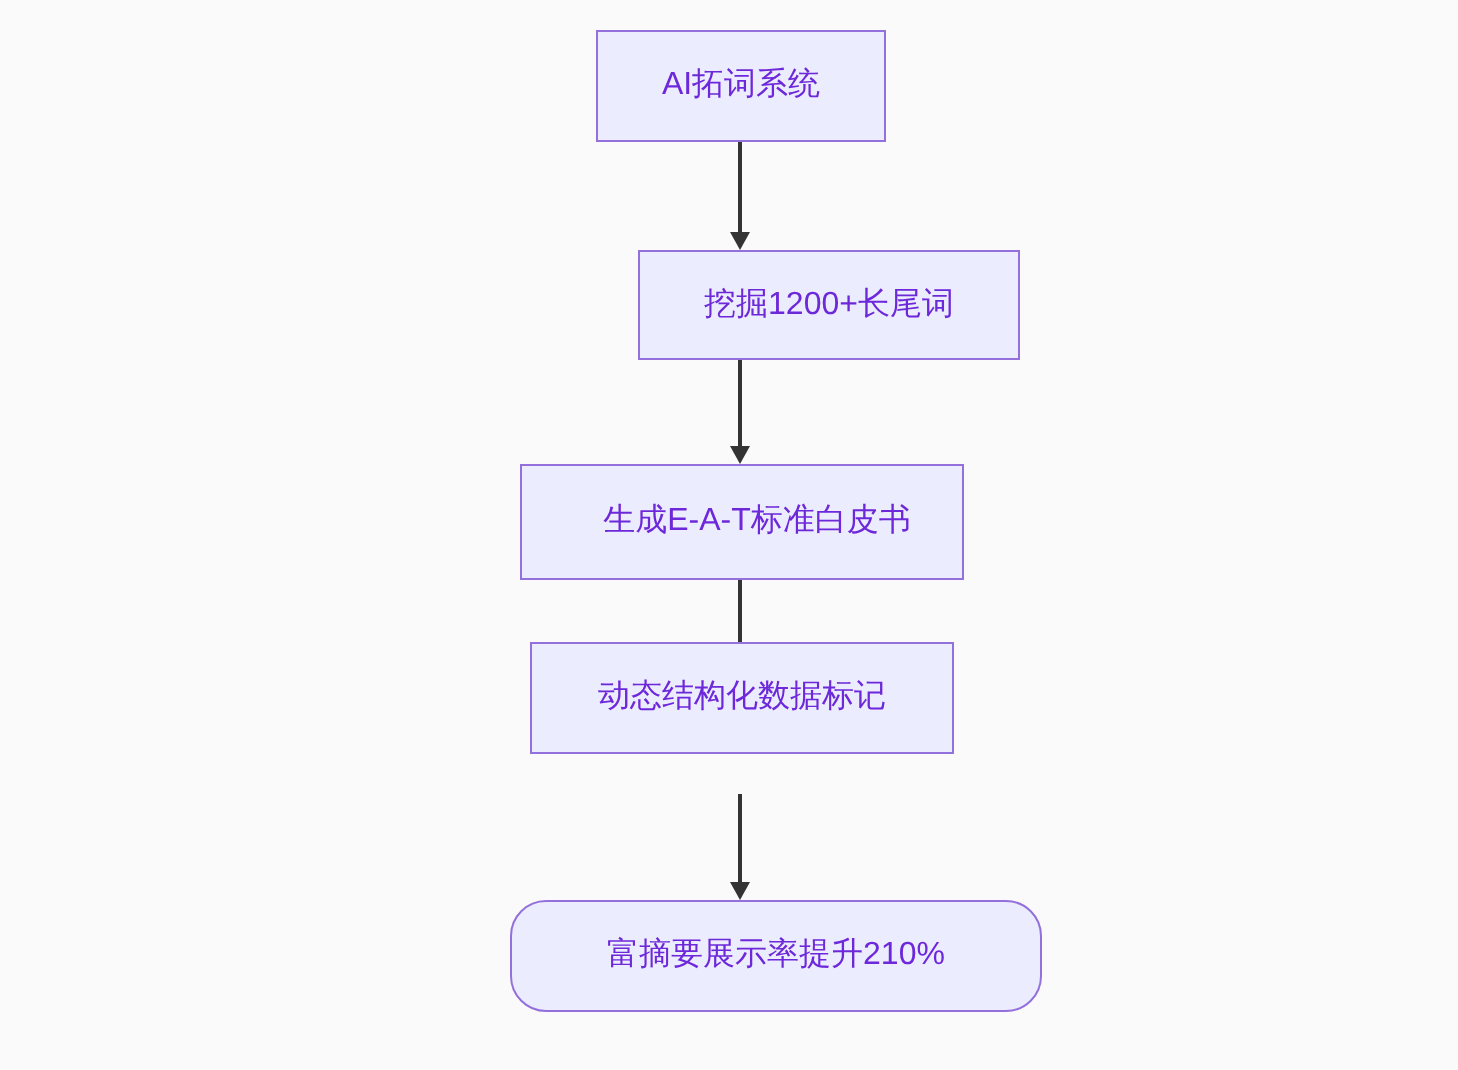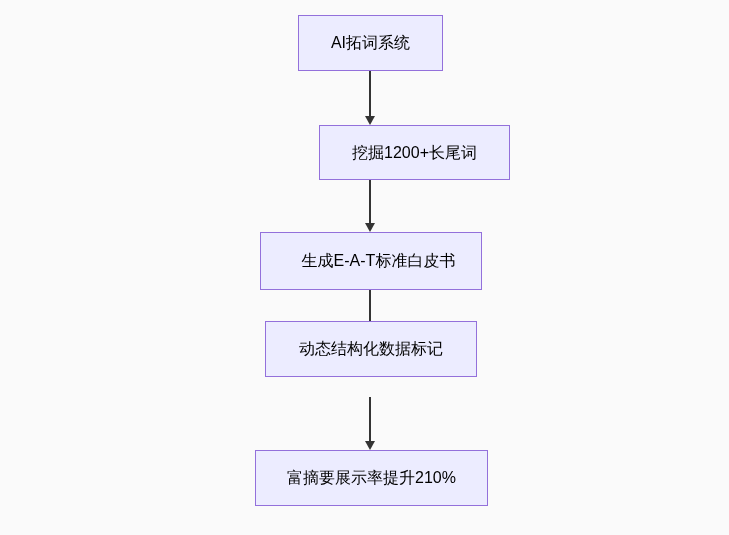--- a/index.html
+++ b/index.html
@@ -17,29 +17,29 @@
   }
   .node {
     position: absolute;
     box-sizing: border-box;
     background: #ECECFF;
     border: 1.5px solid #9370DB;
     display: flex;
     align-items: center;
     justify-content: center;
     text-align: center;
-    color: #000000;
+    color: #6d28d9;
     font-size: 16px;
     line-height: 1.2;
   }
   .n1 { left: 298px; top: 15px;  width: 145px; height: 56px; }
   .n2 { left: 275px; top: 125px; width: 191px; height: 55px; margin-left: 44px; }
   .n3 { left: 260px; top: 232px; width: 222px; height: 58px; padding-left: 15px; }
   .n4 { left: 265px; top: 321px; width: 212px; height: 56px; }
-  .n5 { left: 255px; top: 450px; width: 233px; height: 56px; }
+  .n5 { left: 255px; top: 450px; width: 266px; height: 56px; border-radius: 18px; }
 
   .edge {
     position: absolute;
     left: 370px;
     width: 0;
   }
   .edge .line {
     position: absolute;
     left: -0.75px;
     top: 0;

